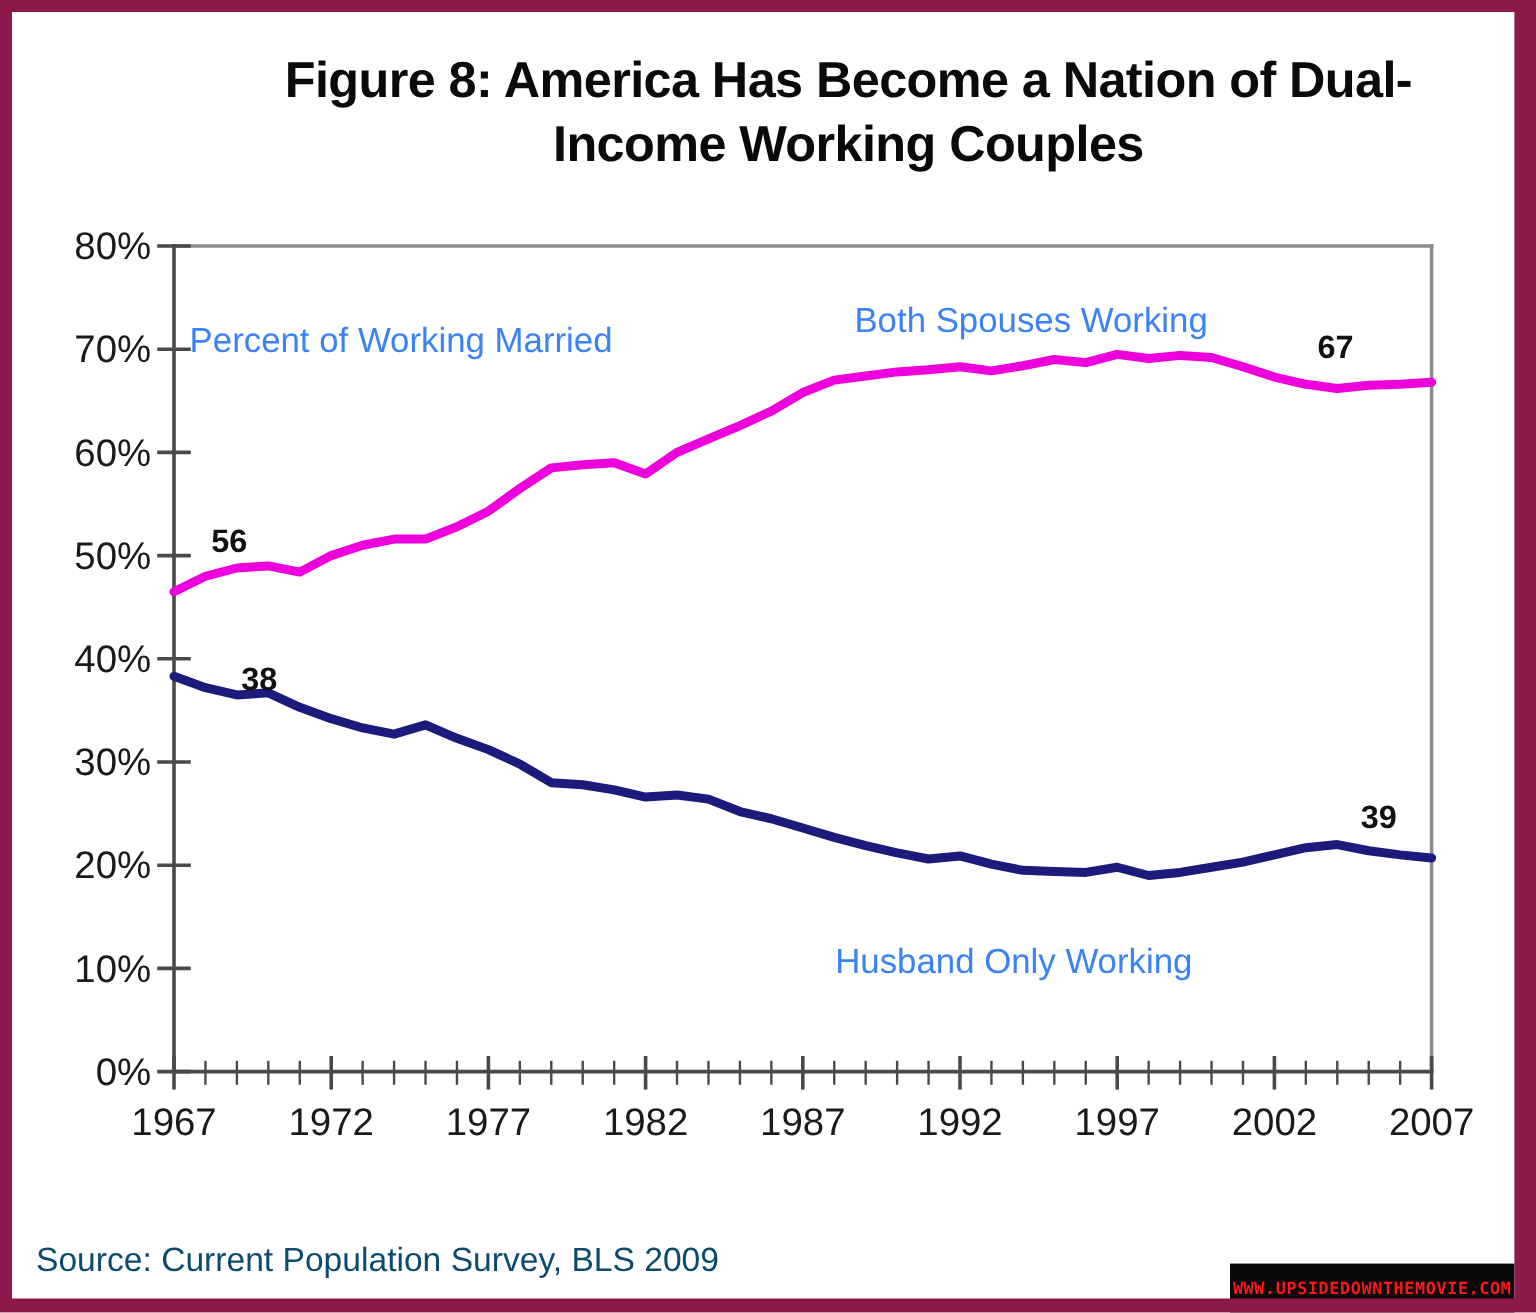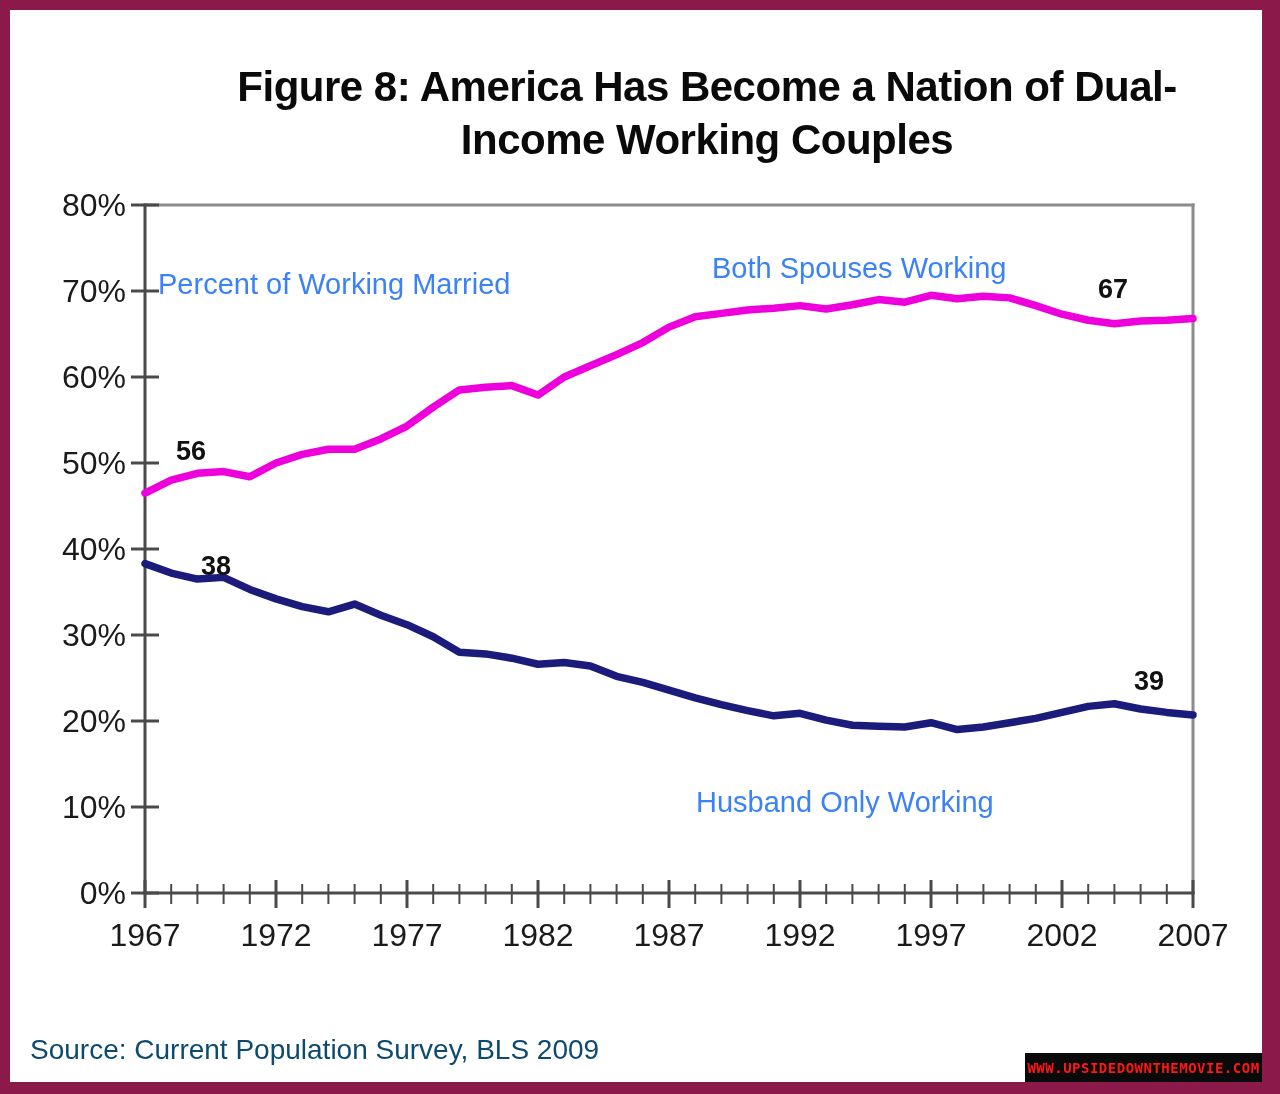--- a/index.html
+++ b/index.html
@@ -22,21 +22,20 @@
   }
   .title{
     position:absolute;
     left:134px;top:40px;width:1146px;
     text-align:center;
     font-size:42px;
     font-weight:bold;
     line-height:53px;
     color:#0a0a0a;
     letter-spacing:-0.5px;
-    margin-top:20px;
   }
   .chart-area{position:absolute;inset:0;}
   svg{position:absolute;left:0;top:0;}
   .ann{
     position:absolute;
     font-size:29px;
     color:#3b82f6;
     white-space:nowrap;
   }
   .val{
@@ -56,21 +55,21 @@
   .source{
     position:absolute;
     left:30px;top:1034px;
     font-size:28px;
     color:#0c4a6e;
     white-space:nowrap;
   }
   .watermark{
     position:absolute;
     left:1025px;top:1053px;
-    width:237px;height:29px;
+    width:237px;height:41px;
     background:#0a0a0a;
     color:#FF1616;
     font-family:"DejaVu Sans Mono", monospace;
     font-size:14px;
     font-weight:bold;
     letter-spacing:0.5px;
     display:flex;align-items:center;justify-content:center;
     white-space:nowrap;
     z-index:40;
   }

